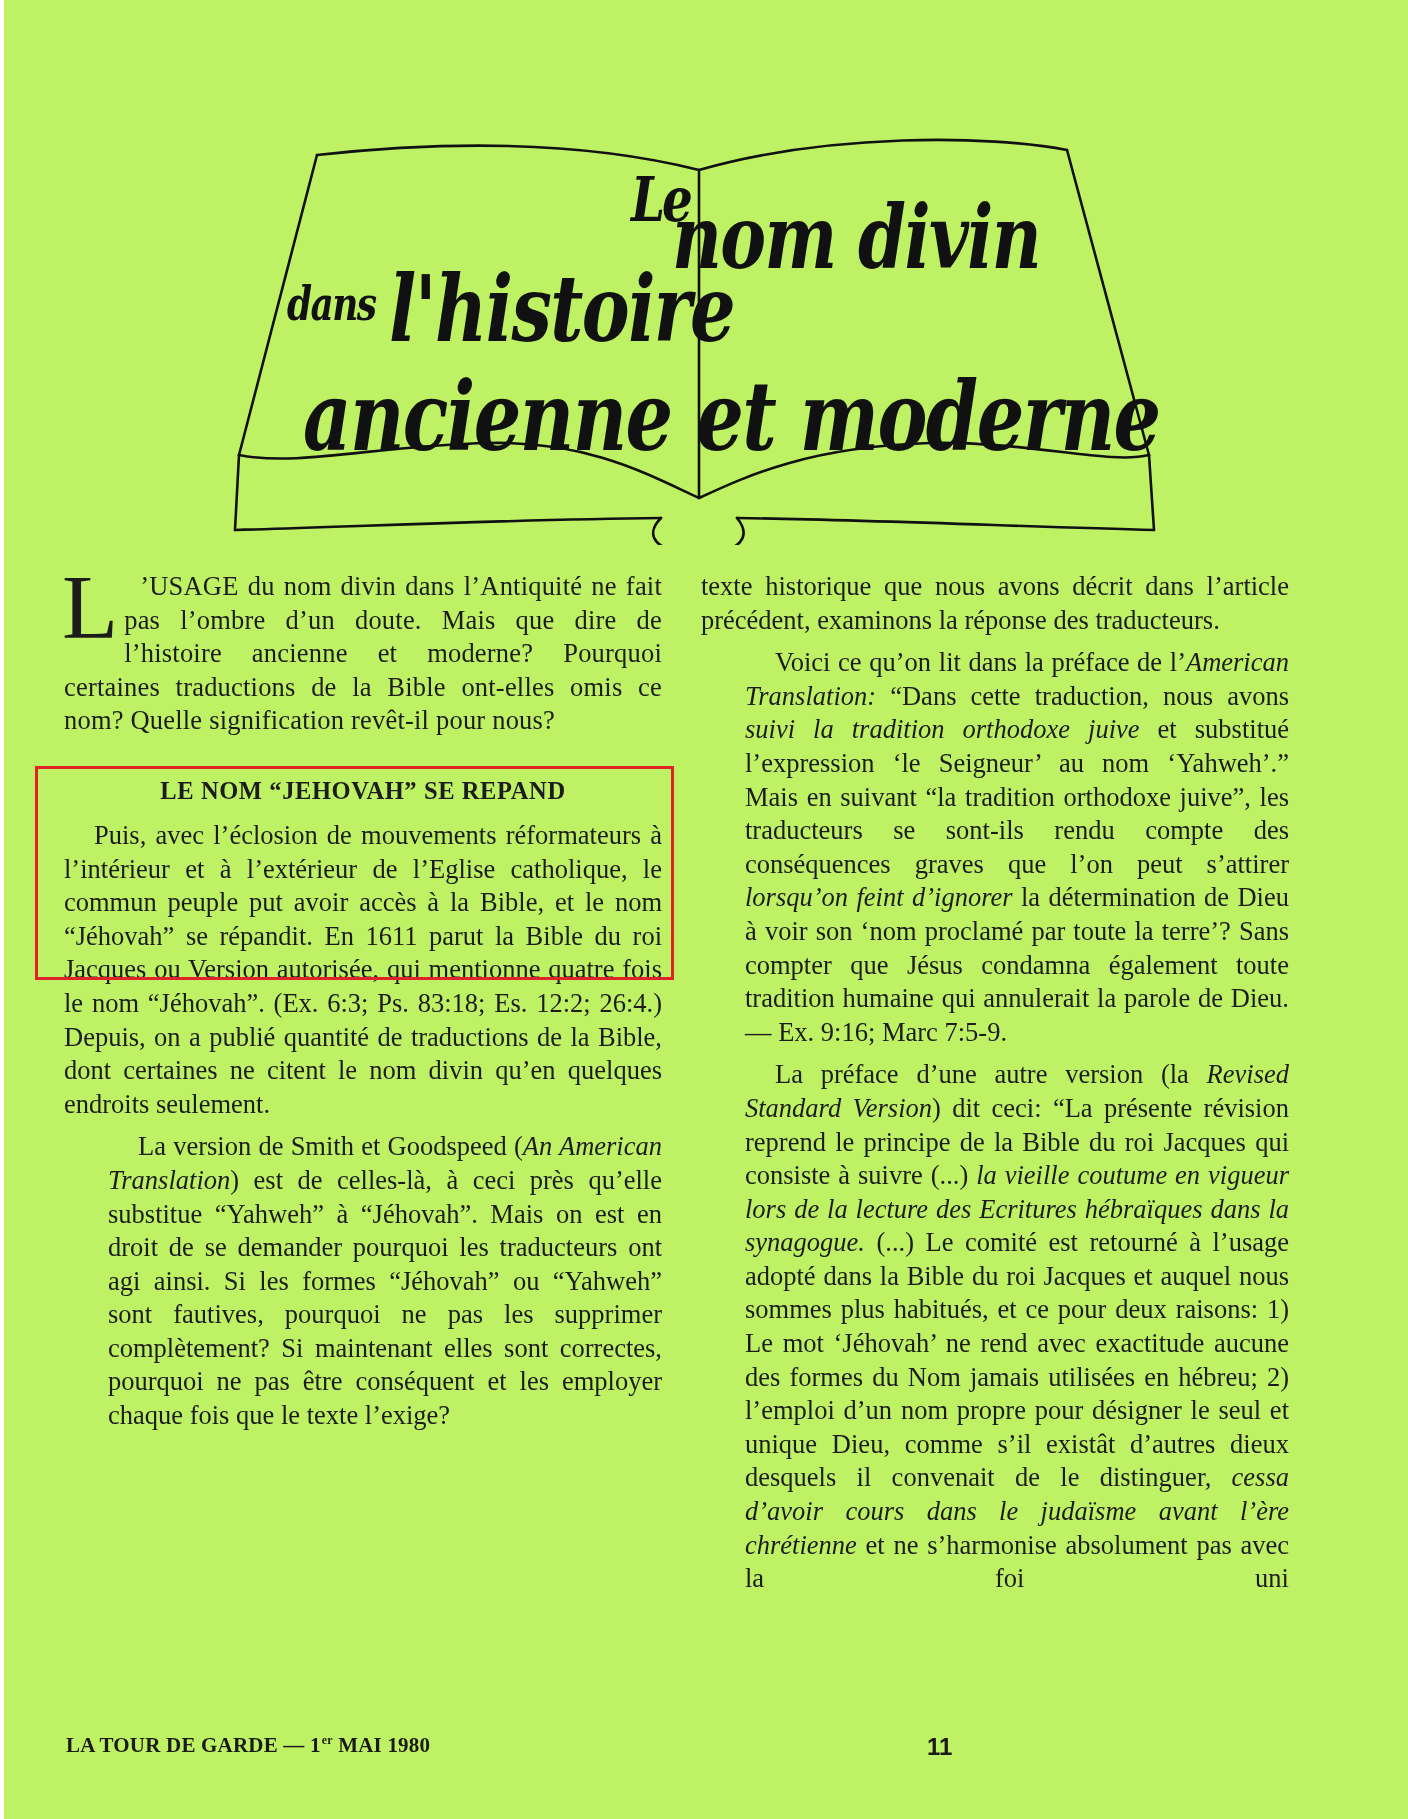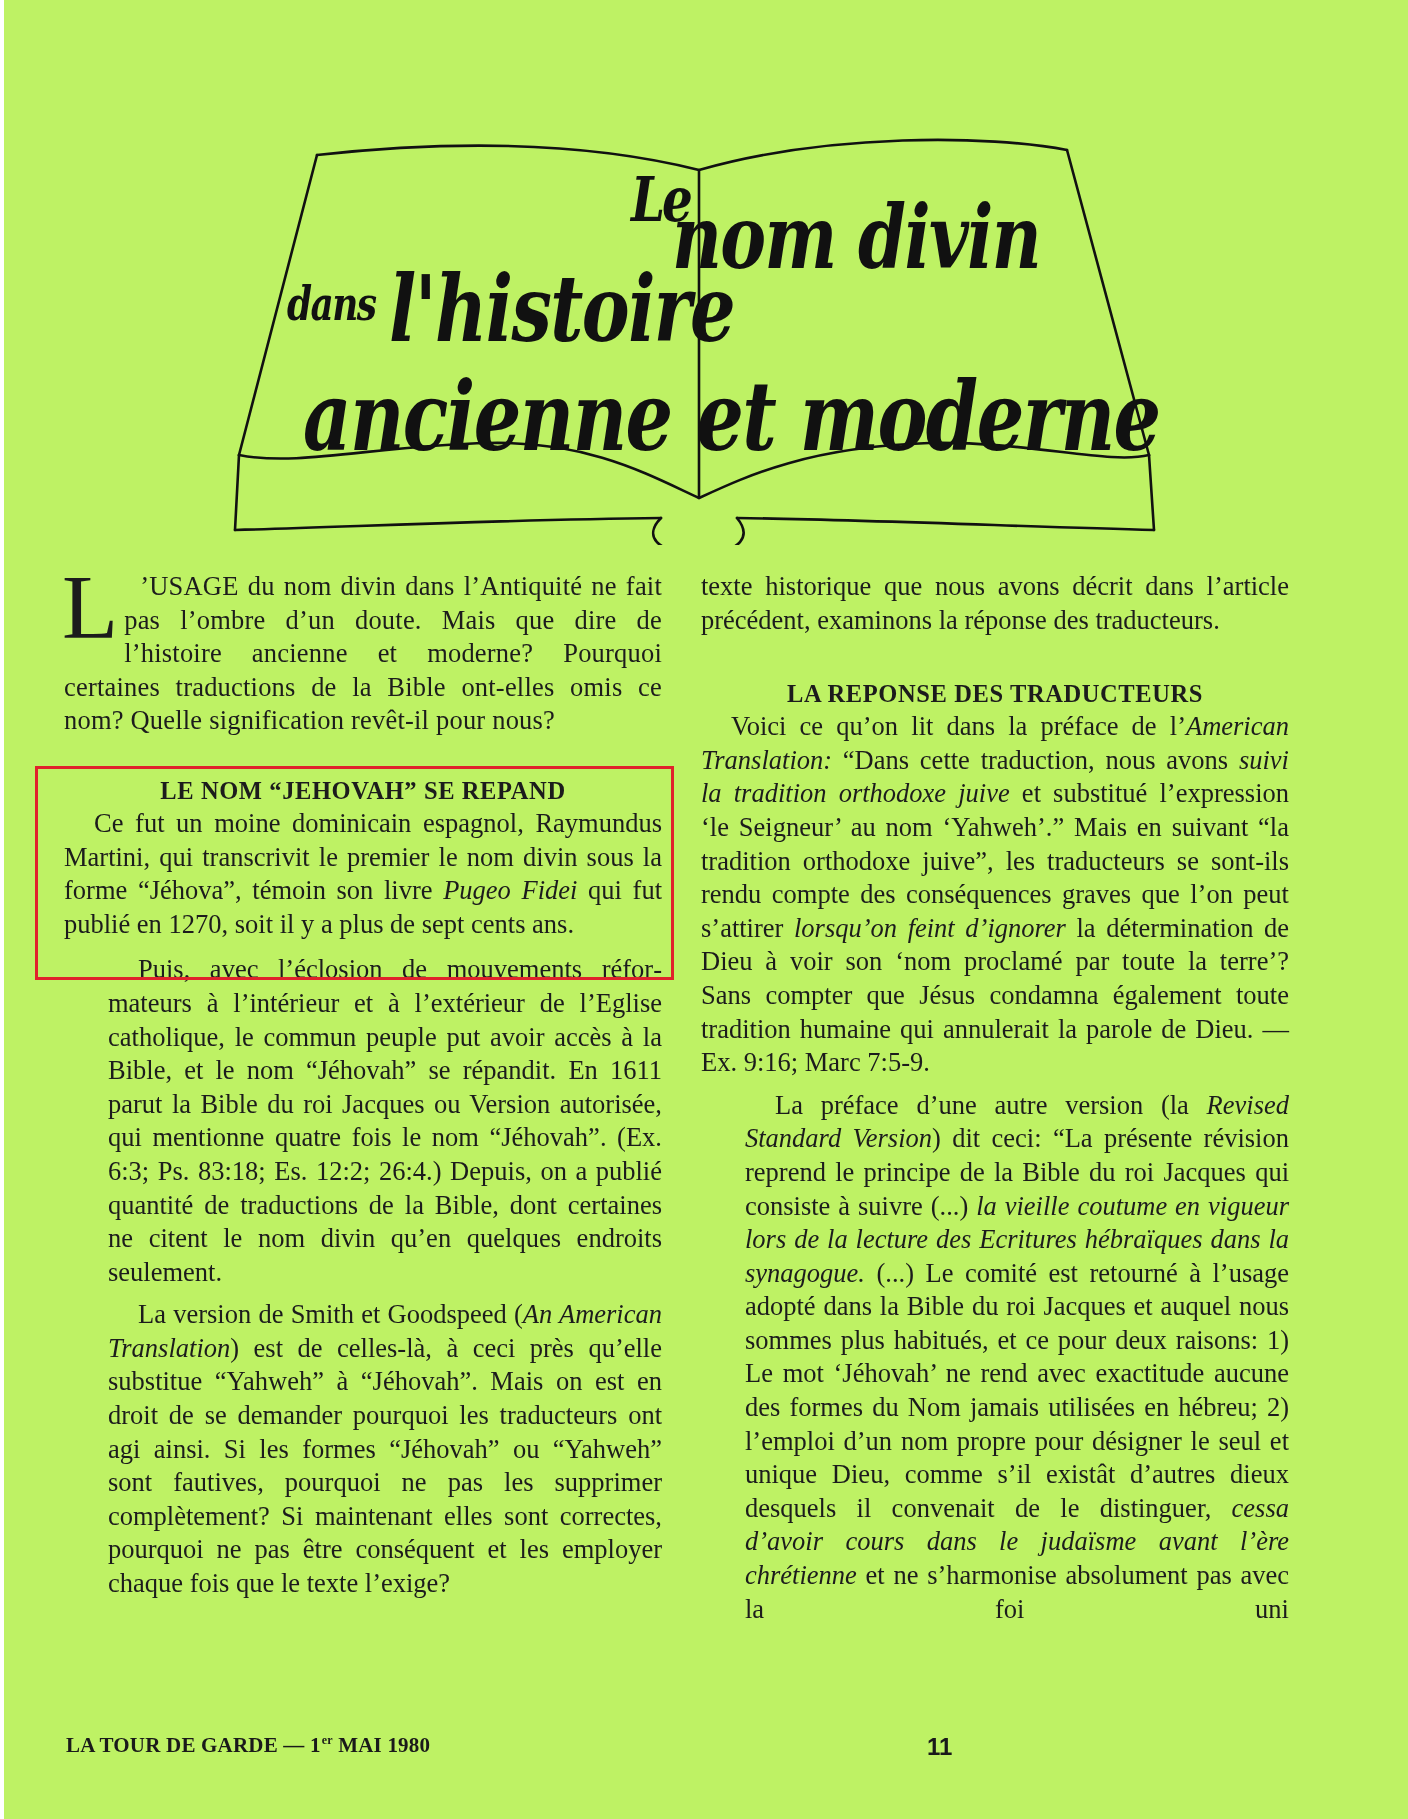--- a/index.html
+++ b/index.html
@@ -72,34 +72,32 @@
     <span class="title-line t-anc">ancienne et moderne</span>
   </div>
 
   <div class="col col-left">
     <p class="intro">
       <span class="dropcap">L</span><span class="intro-first">’USAGE du nom divin dans l’Antiquité ne fait pas l’ombre d’un doute. Mais que dire de l’histoire ancienne et moderne? Pourquoi certaines traductions de la Bible ont-elles omis ce nom? Quelle signification revêt-il pour nous?</span>
     </p>
 
     <div style="height:36px"></div>
     <h3 class="subhead">LE NOM “JEHOVAH” SE REPAND</h3>
-    <p><span>Ce fut un moine dominicain espagnol, Ray­mundus Martini, qui transcrivit le premier le nom divin sous la forme “Jéhova”, témoin son livre </span><em>Pugeo Fidei</em><span> qui fut publié en 1270, soit il y a plus de sept cents ans.</span></p>
 
     <p style="margin-top:12px">Puis, avec l’éclosion de mouvements réfor­mateurs à l’intérieur et à l’extérieur de l’Eglise catholique, le commun peuple put avoir accès à la Bible, et le nom “Jéhovah” se répandit. En 1611 parut la Bible du roi Jacques ou Version autorisée, qui mentionne quatre fois le nom “Jéhovah”. (Ex. 6:3; Ps. 83:18; Es. 12:2; 26:4.) Depuis, on a publié quantité de traductions de la Bible, dont certaines ne citent le nom divin qu’en quelques endroits seulement.</p>
 
     <p><span>La version de Smith et Goodspeed (</span><em>An Ame­rican Translation</em><span>) est de celles-là, à ceci près qu’elle substitue “Yahweh” à “Jéhovah”. Mais on est en droit de se demander pourquoi les traducteurs ont agi ainsi. Si les formes “Jého­vah” ou “Yahweh” sont fautives, pourquoi ne pas les supprimer complètement? Si mainte­nant elles sont correctes, pourquoi ne pas être conséquent et les employer chaque fois que le texte l’exige?</span></p>
 
   </div>
 
   <div class="highlight-box" style="border-color: rgb(224, 35, 43);"></div>
 
   <div class="col col-right">
     <p class="noindent">texte historique que nous avons décrit dans l’article précédent, examinons la réponse des traducteurs.</p>
 
-    <h3 class="subhead right-subhead">LA REPONSE DES TRADUCTEURS</h3>
 
     <p><span>Voici ce qu’on lit dans la préface de l’</span><em>Ameri­can Translation:</em><span> “Dans cette traduction, nous avons </span><em>suivi la tradition orthodoxe juive</em><span> et subs­titué l’expression ‘le Seigneur’ au nom ‘Yah­weh’.” Mais en suivant “la tradition orthodoxe juive”, les traducteurs se sont-ils rendu compte des conséquences graves que l’on peut s’attirer </span><em>lorsqu’on feint d’ignorer</em><span> la détermination de Dieu à voir son ‘nom proclamé par toute la terre’? Sans compter que Jésus condamna éga­lement toute tradition humaine qui annulerait la parole de Dieu. — Ex. 9:16; Marc 7:5-9.</span></p>
 
     <p style="text-align-last: justify;"><span>La préface d’une autre version (la </span><em>Revised Standard Version</em><span>) dit ceci: “La présente révi­sion reprend le principe de la Bible du roi Jacques qui consiste à suivre (...) </span><em>la vieille cou­tume en vigueur lors de la lecture des Ecritures hébraïques dans la synagogue.</em><span> (...) Le comité est retourné à l’usage adopté dans la Bible du roi Jacques et auquel nous sommes plus habi­tués, et ce pour deux raisons: 1) Le mot ‘Jého­vah’ ne rend avec exactitude aucune des formes du Nom jamais utilisées en hébreu; 2) l’emploi d’un nom propre pour désigner le seul et unique Dieu, comme s’il existât d’autres dieux desquels il convenait de le distinguer, </span><em>cessa d’avoir cours dans le judaïsme avant l’ère chrétienne</em><span> et ne s’harmonise absolument pas avec la foi uni­</span></p>
   </div>
 
   <div class="footer-left"><span>LA TOUR DE GARDE — 1</span><sup>er</sup><span> MAI 1980</span></div>
   <div class="page-number">11</div>
 </div>
 

